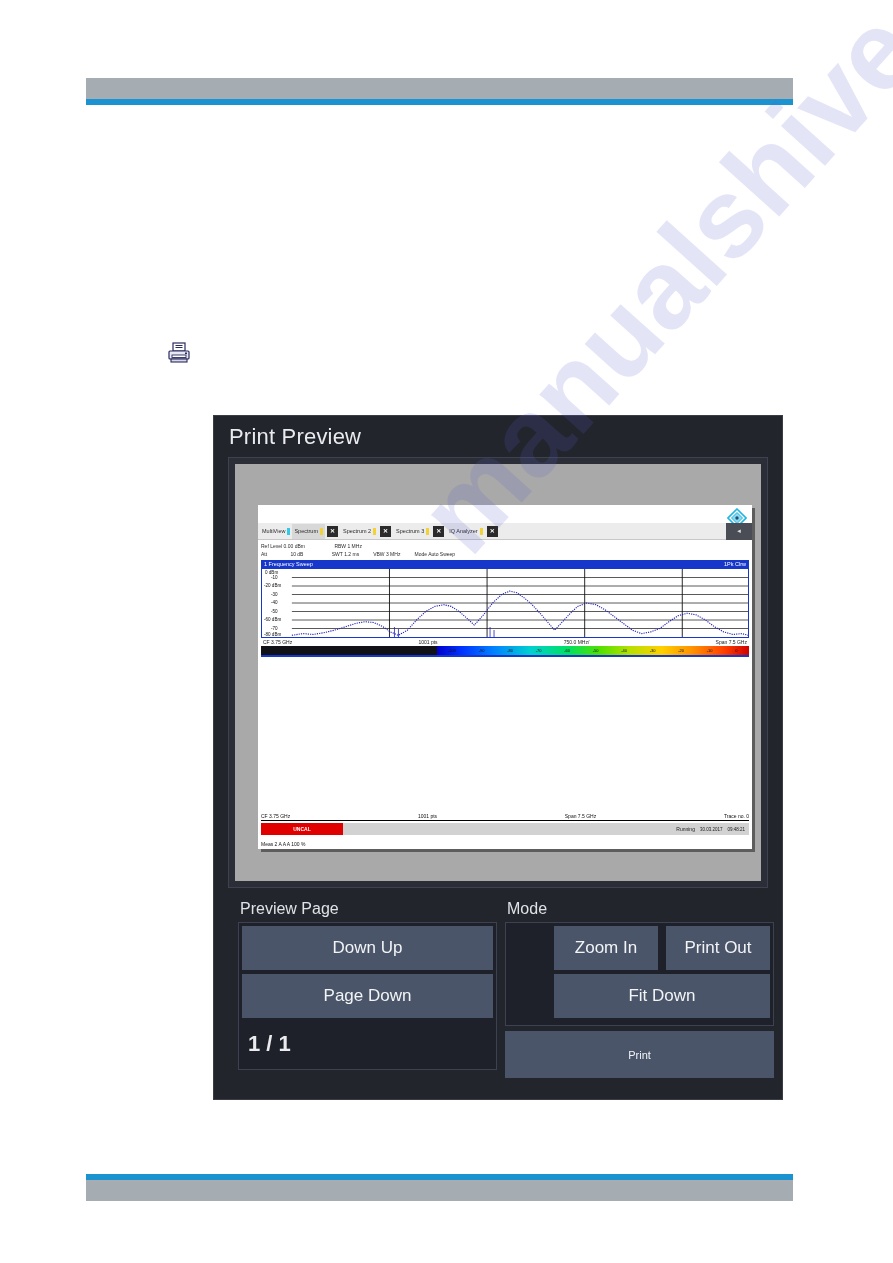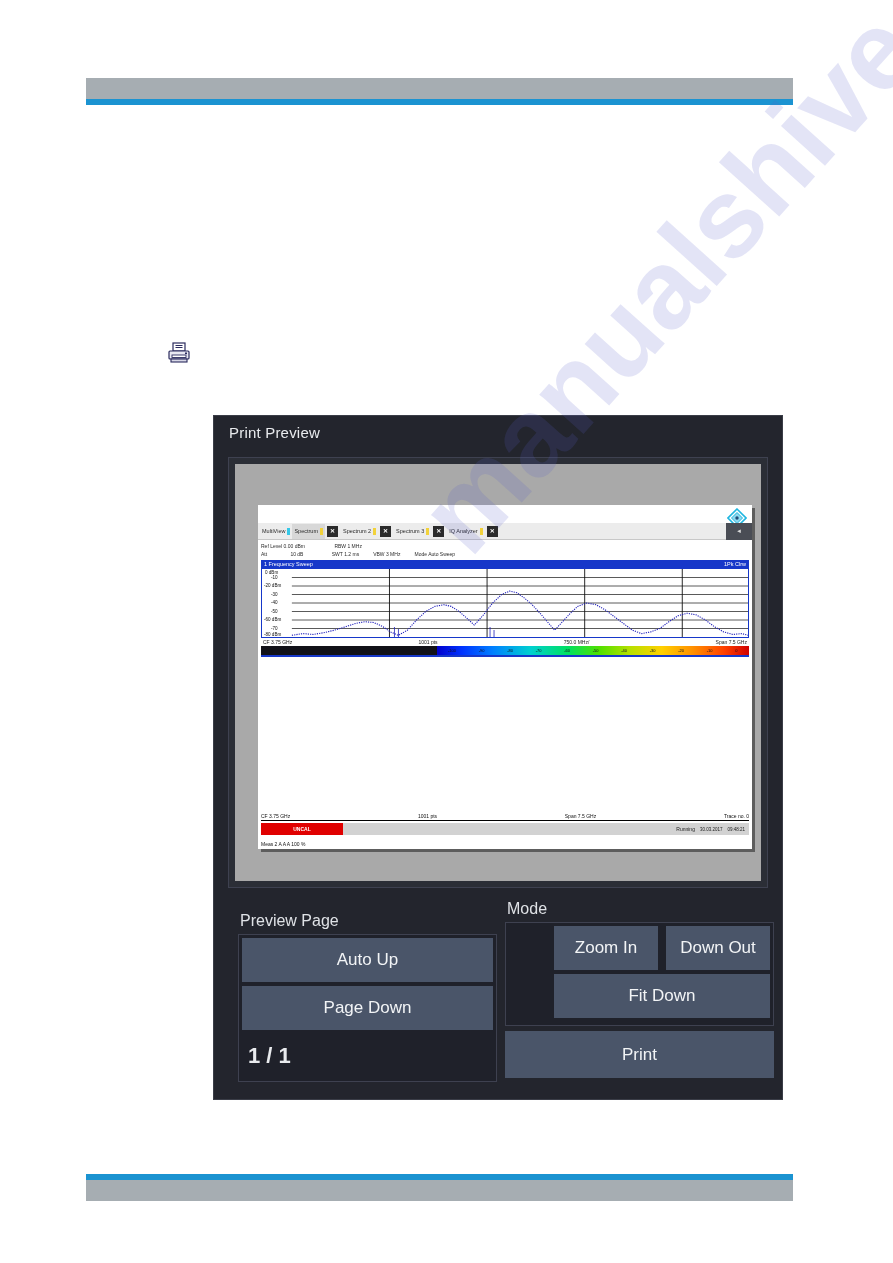--- a/index.html
+++ b/index.html
@@ -69,21 +69,21 @@
     height: 685px;
     background: #23252d;
     border: 1px solid #3a3d47;
     box-sizing: border-box;
     z-index: 20;
   }
   #dialog-title {
     position: absolute;
     left: 15px;
     top: 8px;
-    font-size: 15px;
+    font-size: 22px;
     color: #e9ebee;
     letter-spacing: 0.2px;
   }
 
   
   #preview-viewport {
     position: absolute;
     left: 14px;
     top: 41px;
     right: 14px;
@@ -337,21 +337,21 @@
     font-size: 16px;
     color: #dfe2e6;
     margin-bottom: 4px;
     padding-left: 2px;
   }
   .group-box {
     border: 1px solid #3e4150;
     background: #1f212a;
     padding: 3px;
   }
-  #group-preview-page { left: 24px; width: 259px; margin-top: 12px; }
+  #group-preview-page { left: 24px; width: 259px; }
   #group-zoom { left: 291px; width: 269px; }
 
   .btn {
     background: #4a5569;
     color: #f2f4f6;
     border: none;
     font-family: "Liberation Sans", sans-serif;
     font-size: 17px;
     text-align: center;
     cursor: pointer;
@@ -371,21 +371,21 @@
     align-items: center;
     padding-left: 6px;
     font-size: 22px;
     color: #e9ebee;
     font-weight: bold;
   }
   #print-button {
     width: 100%;
     height: 47px;
     margin-top: 5px;
-    font-size: 17px;
+    font-size: 11px;
   }
 </style>
 </head>
 <body>
 
 <div class="page-rule" id="page-header">
   <div class="band"></div>
   <div class="accent"></div>
 </div>
 
@@ -553,32 +553,32 @@
 
         <div class="instr-softkeys">Meas 2  A  A  A  100 %</div>
 
       </div>
     </div>
   </div>
 
   <div class="group" id="group-preview-page">
     <div class="group-label">Preview Page</div>
     <div class="group-box">
-      <button class="btn btn-wide">Auto Up</button>
+      <button class="btn btn-wide">Down Up</button>
       <button class="btn btn-wide">Page Down</button>
       <div id="page-counter">1 / 1</div>
     </div>
   </div>
 
   <div class="group" id="group-zoom">
     <div class="group-label">Mode</div>
     <div class="group-box">
       <div class="btn-row">
         <button class="btn btn-half">Zoom In</button>
-        <button class="btn btn-half">Down Out</button>
+        <button class="btn btn-half">Print Out</button>
       </div>
       <div class="btn-row">
         <button class="btn btn-half">Fit Down</button>
       </div>
     </div>
     <button class="btn" id="print-button">Print</button>
   </div>
 
 </div>
 

